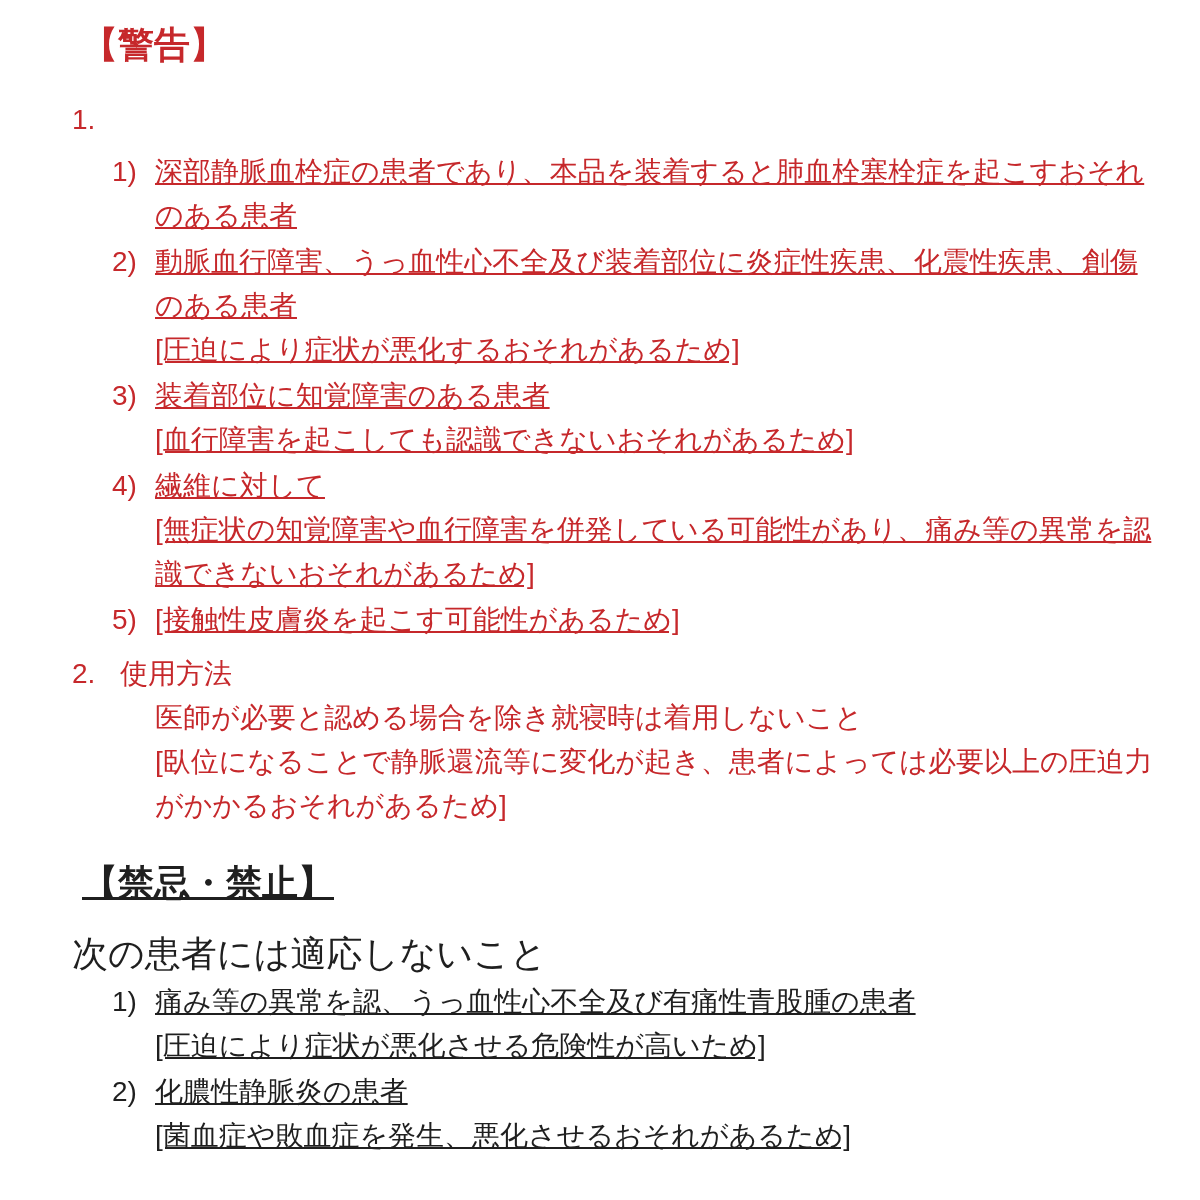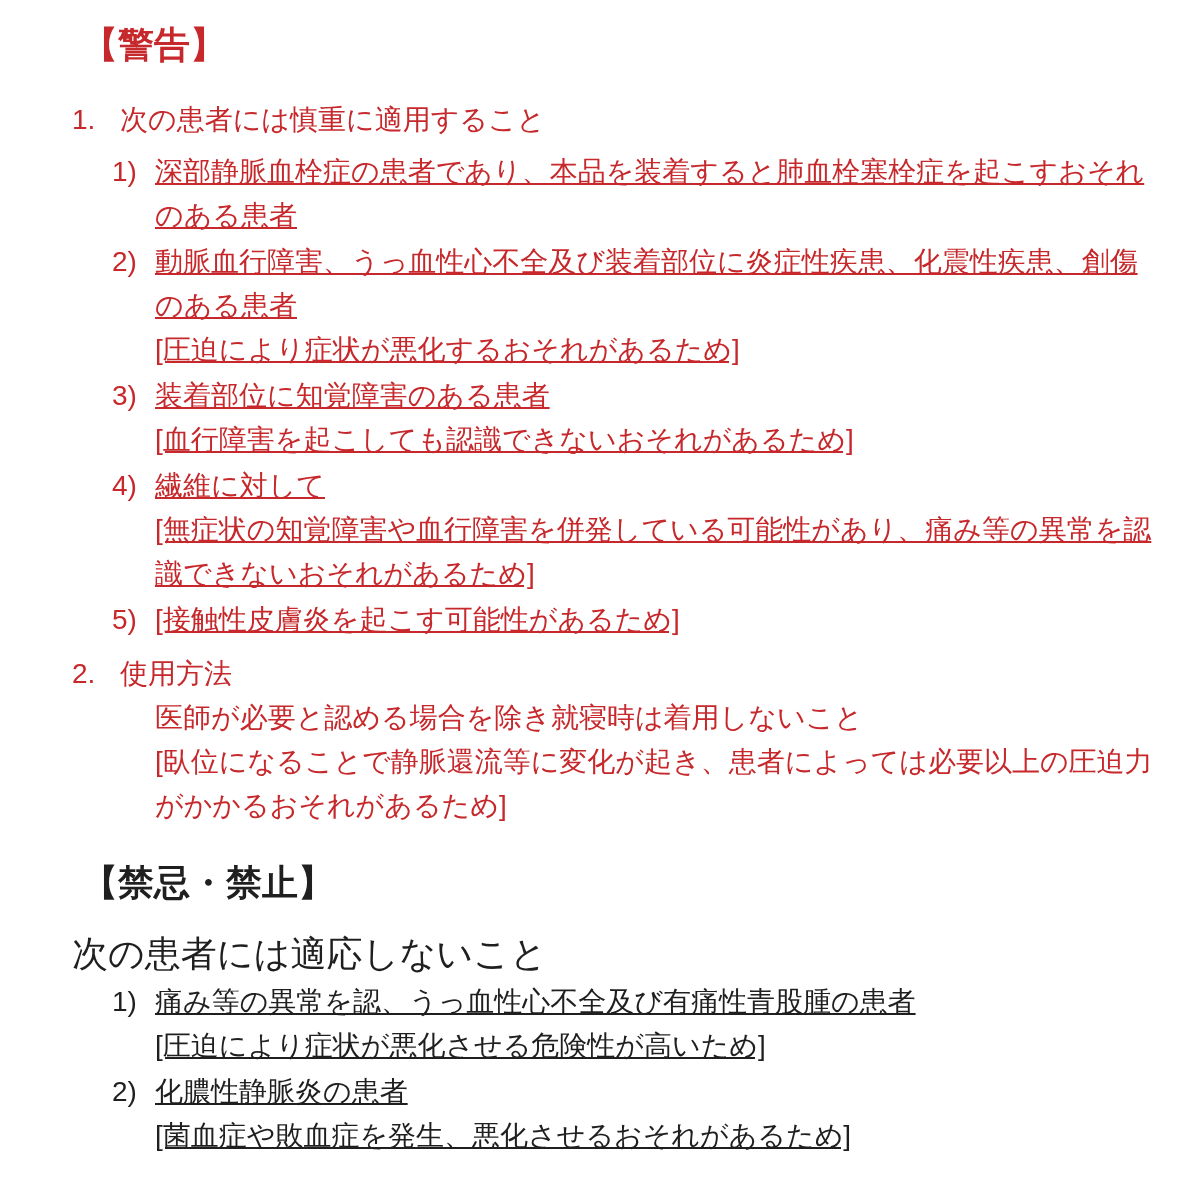--- a/index.html
+++ b/index.html
@@ -62,40 +62,40 @@
     white-space: nowrap;
   }
   .title-row { margin-bottom: 8px; }
 
   .section2 { margin-top: 10px; }
   .section2-body { margin-left: 83px; }
 
   .prohibition-heading {
     margin-top: 32px;
     margin-bottom: 26px;
+    text-decoration: underline;
   }
   .prohibition-intro {
     font-size: 36px;
     line-height: 44px;
     margin-bottom: 4px;
     white-space: nowrap;
   }
 </style>
 </head>
 <body>
 
 <div class="doc">
 
   <div class="section red">
 
     <h1 class="section-heading warning-heading">【警告】</h1>
 
     <div class="numbered-item title-row">
       <span class="item-num">1.</span>
-      <span class="item-title">次の患者には慎重に適用すること</span>
     </div>
 
     <div class="subitem">
       <span class="subitem-num">1)</span>
       <div class="sublines">
         <div class="line">深部静脈血栓症の患者であり、本品を装着すると肺血栓塞栓症を起こすおそれ</div>
         <div class="line">のある患者</div>
       </div>
     </div>
 

